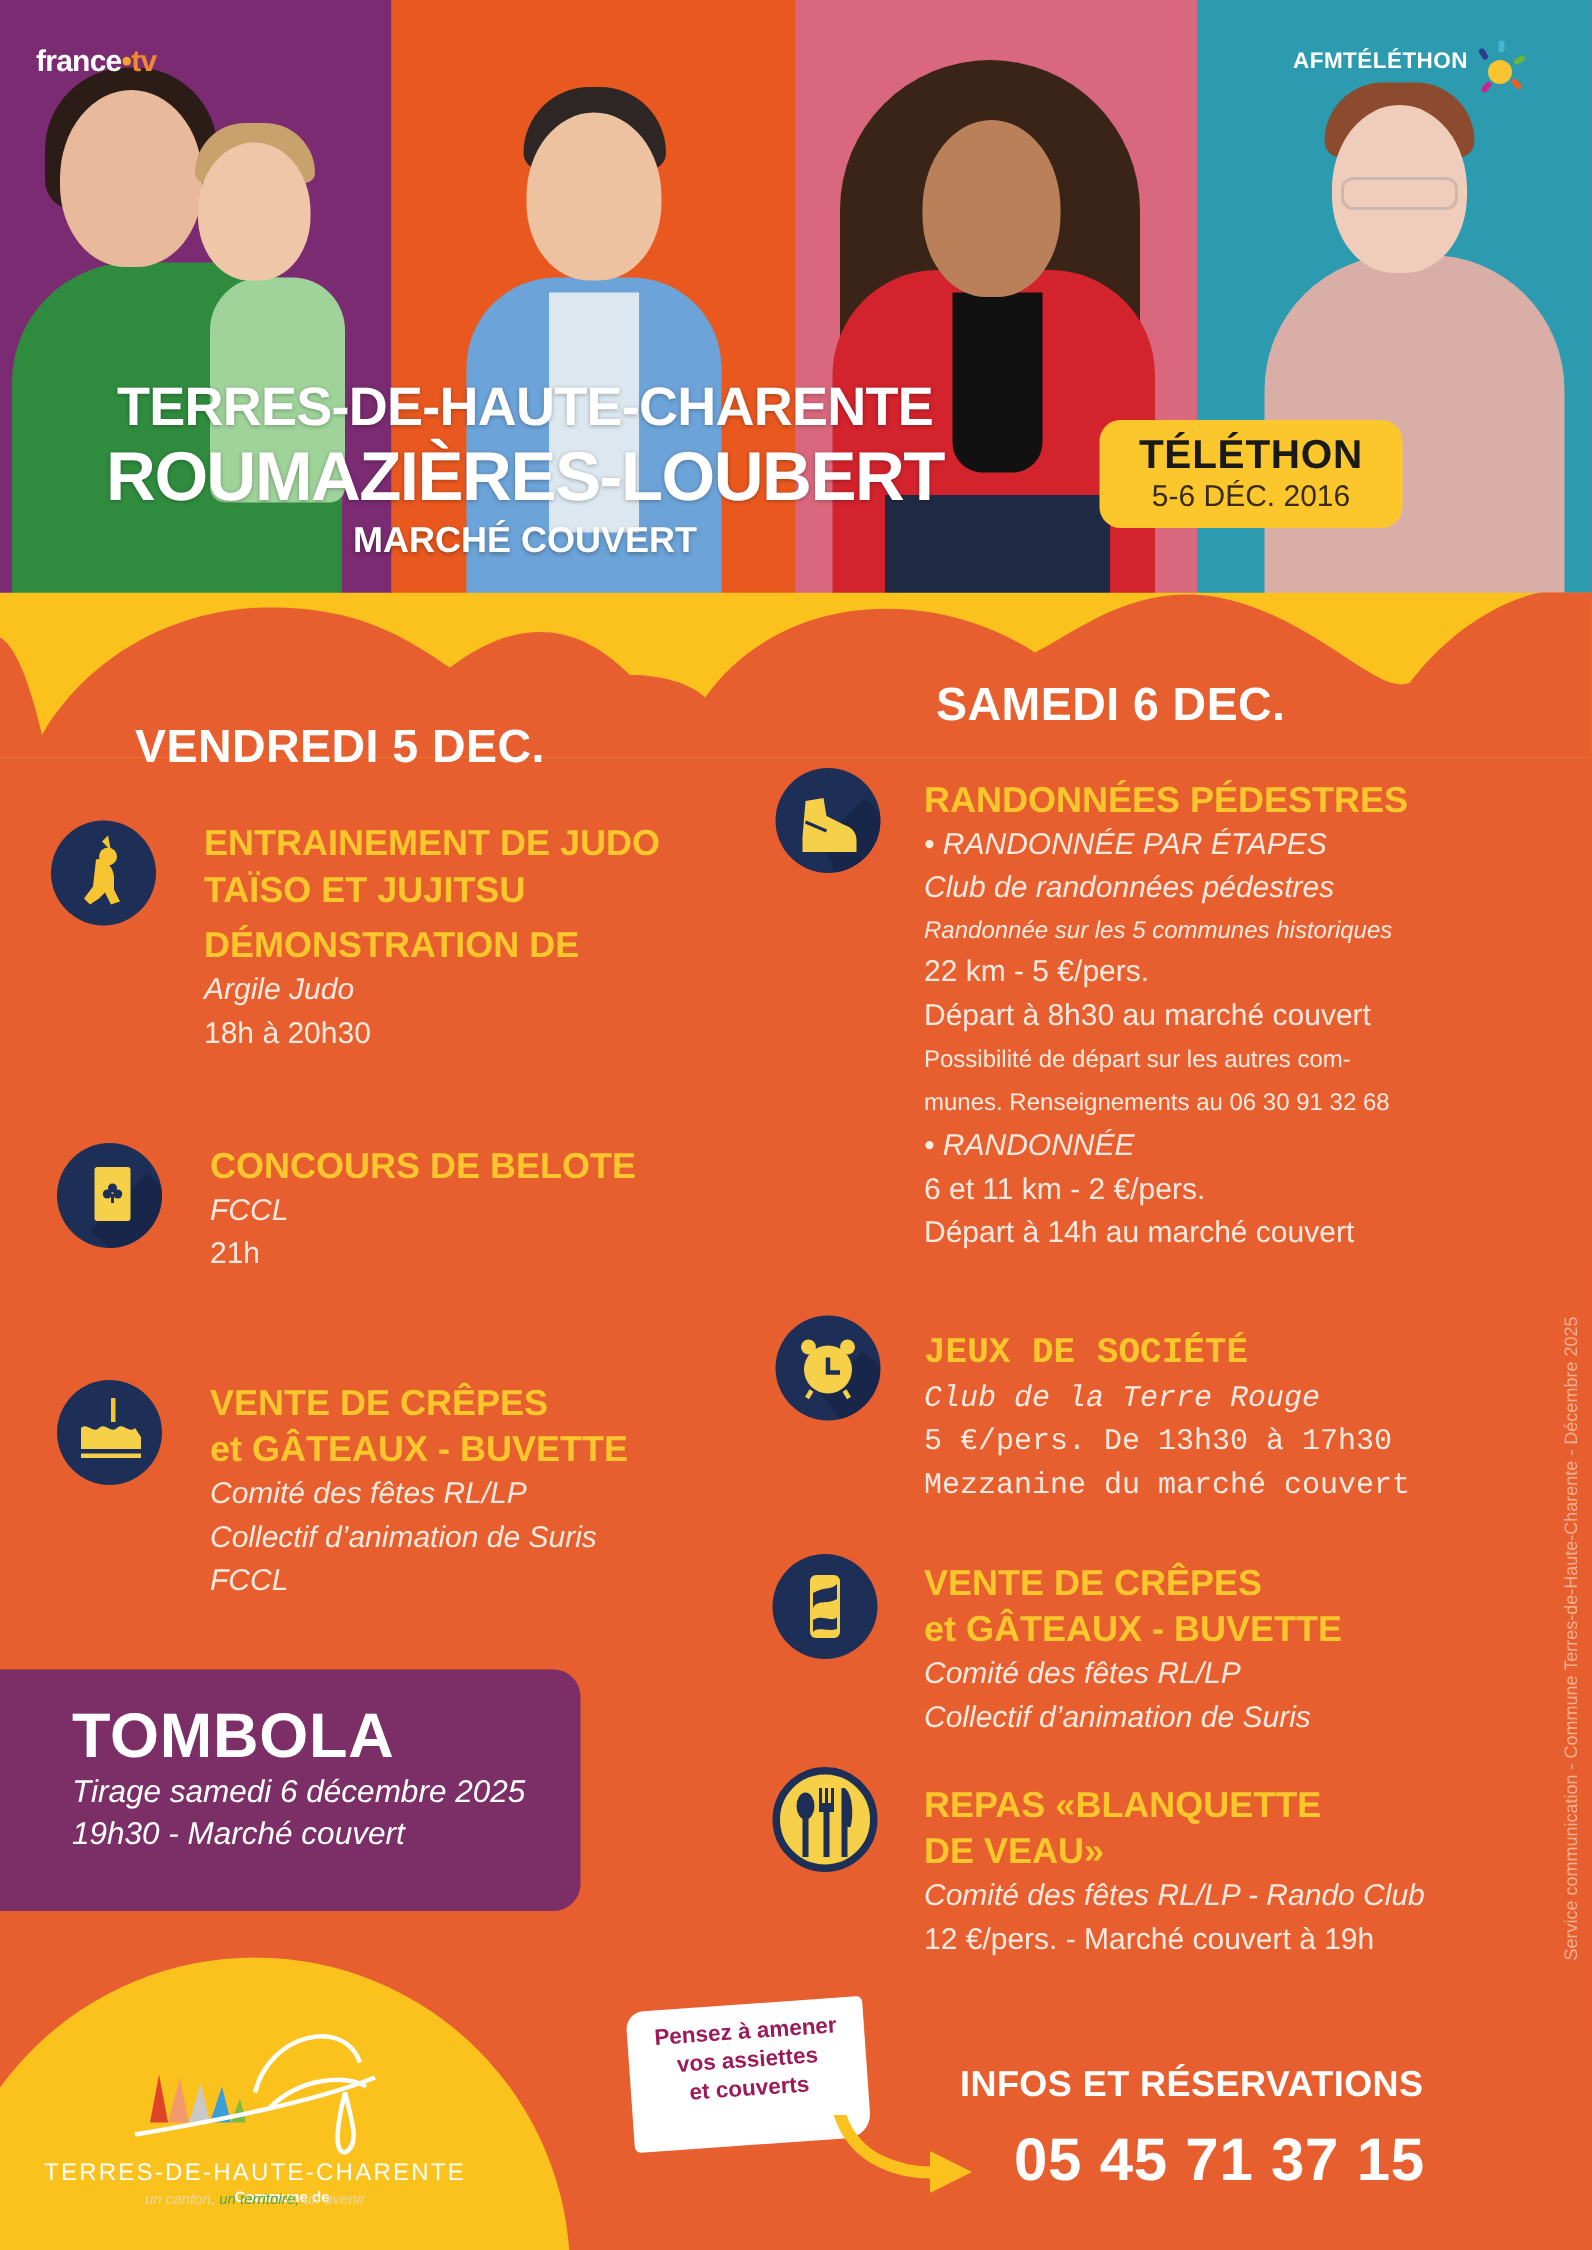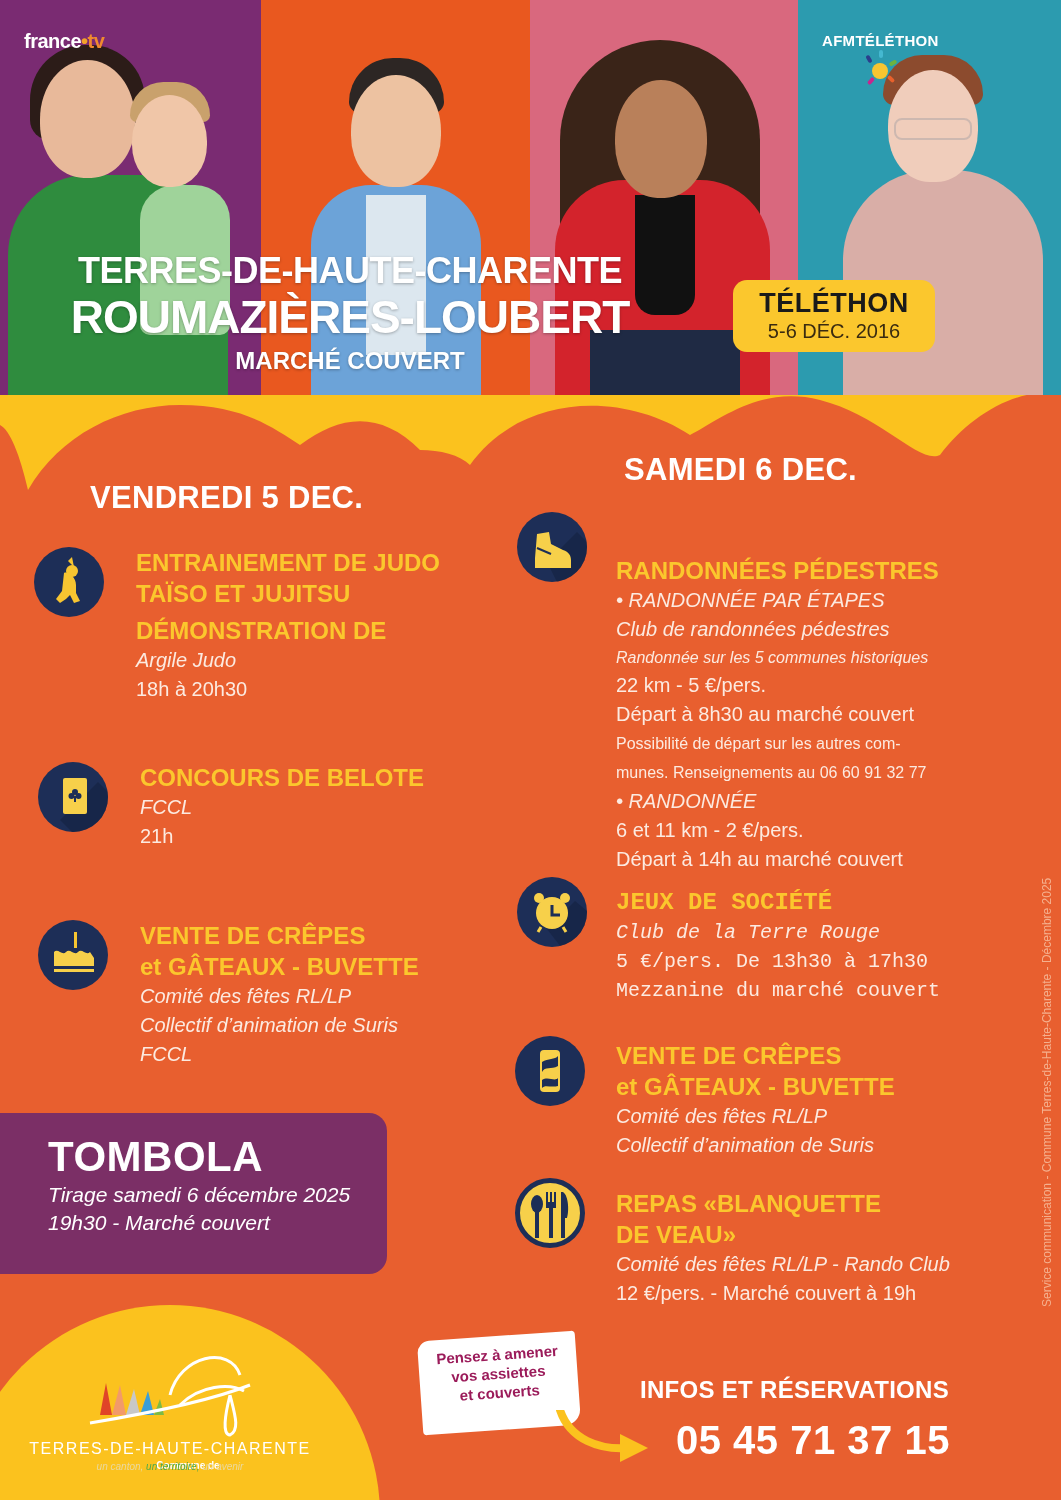--- a/index.html
+++ b/index.html
@@ -38,21 +38,21 @@
 
   .p4 .body { left: 45px; top: 170px; width: 200px; height: 240px; background: #D9AEA7; border-radius: 90px 90px 0 0; }
   .p4 .head { left: 90px; top: 70px; width: 90px; height: 112px; background: #F0CDBB; }
   .p4 .hair { left: 85px; top: 55px; width: 100px; height: 50px; background: #8C4B2E; border-radius: 50px 50px 14px 14px; }
   .p4 .glasses { left: 96px; top: 118px; width: 78px; height: 22px; border: 2px solid #CDB8B0; border-radius: 8px; }
 
   
   .logo-ftv { position: absolute; left: 24px; top: 30px; font-size: 20px; font-weight: bold; color: #fff; letter-spacing: -0.5px; }
   .logo-ftv .dot { color: #F2A22A; }
   .logo-ftv .tv { color: #F08A2E; }
-  .logo-afm { position: absolute; left: 822px; top: 32px; display: flex; align-items: center; gap: 6px; flex-direction: column; }
+  .logo-afm { position: absolute; left: 862px; top: 32px; display: flex; gap: 6px; }
   .logo-afm-text { font-size: 15px; font-weight: bold; color: #fff; letter-spacing: 0.3px; }
   .logo-afm-sun { width: 30px; height: 30px; position: relative; }
   .logo-afm-sun .core { position: absolute; left: 7px; top: 8px; width: 16px; height: 16px; border-radius: 50%; background: #F7C531; }
   .logo-afm-sun .ray { position: absolute; width: 4px; height: 8px; border-radius: 2px; }
 
   
   .hero-title-1 { position: absolute; left: 0; width: 700px; top: 250px; text-align: center; font-size: 36px; font-weight: bold; color: #fff; letter-spacing: -0.5px; text-shadow: 0 1px 3px rgba(0,0,0,0.3); }
   .hero-title-2 { position: absolute; left: 0; width: 700px; top: 290px; text-align: center; font-size: 46px; font-weight: bold; color: #fff; letter-spacing: -1px; text-shadow: 0 1px 3px rgba(0,0,0,0.3); }
   .hero-title-3 { position: absolute; left: 0; width: 700px; top: 347px; text-align: center; font-size: 24px; font-weight: bold; color: #fff; text-shadow: 0 1px 3px rgba(0,0,0,0.3); }
 
@@ -75,21 +75,21 @@
   .ev-sub { font-size: 20px; font-style: italic; color: #FCEAE0; line-height: 29px; white-space: nowrap; }
   .ev-line { font-size: 20px; color: #FCEAE0; line-height: 29px; white-space: nowrap; }
   .ev-small-i { font-size: 16px; font-style: italic; color: #FCEAE0; line-height: 27px; white-space: nowrap; }
   .ev-small { font-size: 16px; color: #FCEAE0; line-height: 29px; white-space: nowrap; }
 
   .ev-judo { left: 34px; top: 547px; }
   .ev-belote { left: 38px; top: 762px; }
   .ev-crepes-fri { left: 38px; top: 920px; }
 
   .ev-rando { left: 517px; top: 512px; }
-  .ev-rando .content { left: 99px; top: 6px; margin-top: 37px; }
+  .ev-rando .content { left: 99px; top: 6px; }
   .ev-jeux { left: 517px; top: 877px; }
   .ev-jeux .content { left: 99px; top: 10px; font-family: Liberation Mono, monospace; }
   .ev-crepes-sat { left: 515px; top: 1036px; }
   .ev-crepes-sat .content { left: 101px; top: 4px; }
   .ev-repas { left: 515px; top: 1178px; }
   .ev-repas .content { left: 101px; top: 10px; }
 
   
   .icon svg { position: absolute; left: 0; top: 0; width: 70px; height: 70px; }
 
@@ -251,21 +251,21 @@
     </svg>
   </div>
   <div class="content">
     <div class="ev-title">RANDONNÉES PÉDESTRES</div>
     <div class="ev-sub">• RANDONNÉE PAR ÉTAPES</div>
     <div class="ev-sub">Club de randonnées pédestres</div>
     <div class="ev-small-i">Randonnée sur les 5 communes historiques</div>
     <div class="ev-line">22 km - 5 €/pers.</div>
     <div class="ev-line">Départ à 8h30 au marché couvert</div>
     <div class="ev-small">Possibilité de départ sur les autres com-</div>
-    <div class="ev-small">munes. Renseignements au 06 60 91 32 77</div>
+    <div class="ev-small">munes. Renseignements au 06 30 91 32 68</div>
     <div class="ev-sub">• RANDONNÉE</div>
     <div class="ev-line">6 et 11 km - 2 €/pers.</div>
     <div class="ev-line">Départ à 14h au marché couvert</div>
   </div>
 </div>
 
 <div class="event ev-jeux">
   <div class="icon">
     <svg viewBox="0 0 70 70">
       <path d="M30,52 L58,24 L70,34 L70,70 L44,70 Z" fill="#14213F" opacity="0.6"></path>

